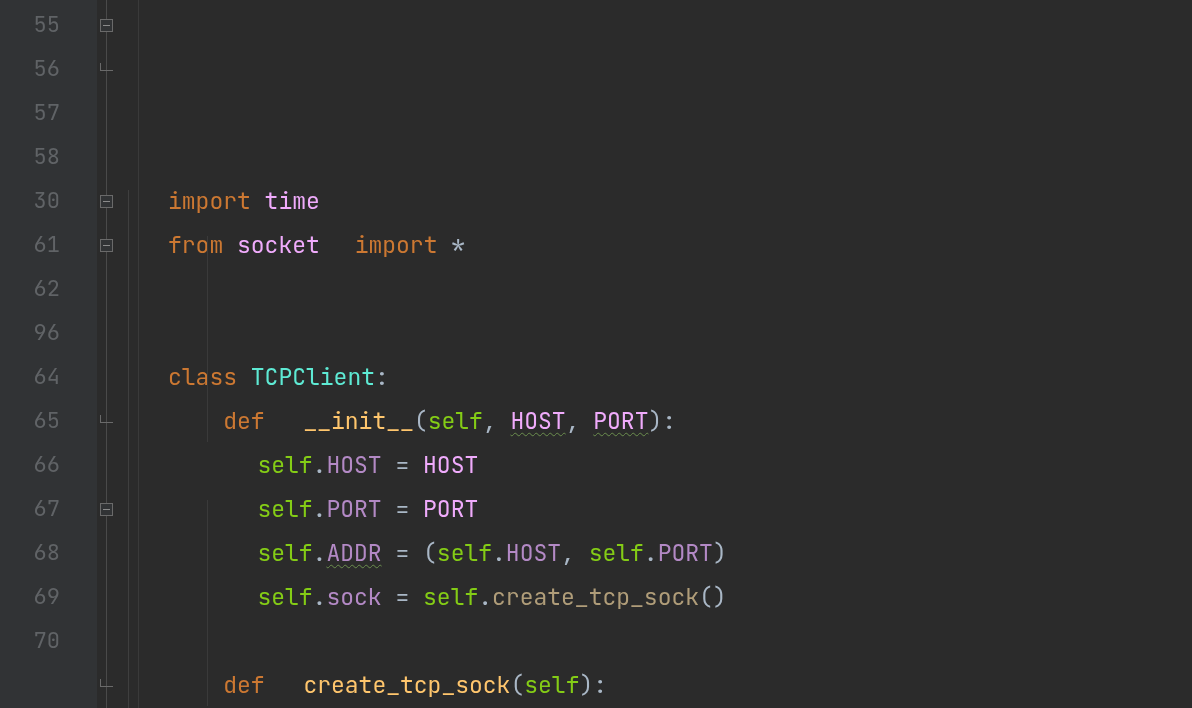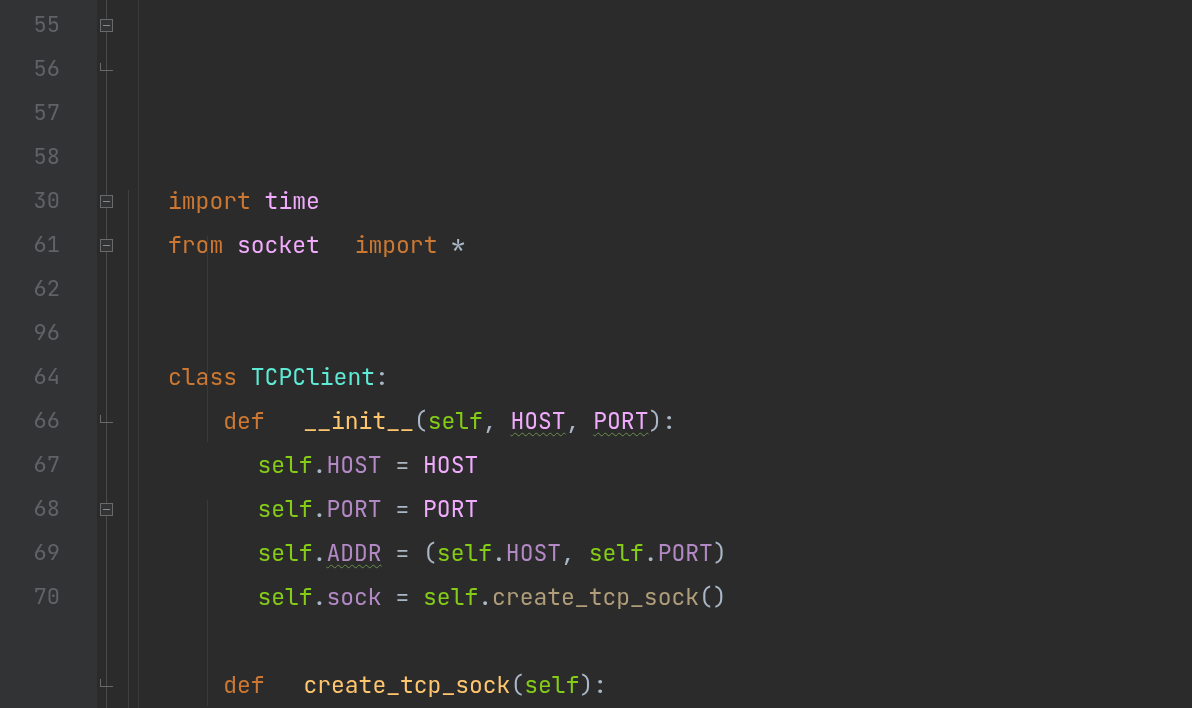--- a/index.html
+++ b/index.html
@@ -109,20 +109,21 @@
   <div class="gutter" id="gutter">
       <div class="ln">55</div>
       <div class="ln">56</div>
       <div class="ln">57</div>
       <div class="ln">58</div>
       <div class="ln">30</div>
       <div class="ln">61</div>
       <div class="ln">62</div>
       <div class="ln">96</div>
       <div class="ln">64</div>
+      <div class="ln">65</div>
       <div class="ln">66</div>
       <div class="ln">67</div>
       <div class="ln">68</div>
       <div class="ln">69</div>
       <div class="ln">70</div>
     </div>
   <div class="fold-col" id="foldcol">
     <div class="fold-line"></div>
     <div class="indent-line" style="top:190px;height:520px"></div>
   <div class="fold-mark minus" style="top: 19px;"></div>

